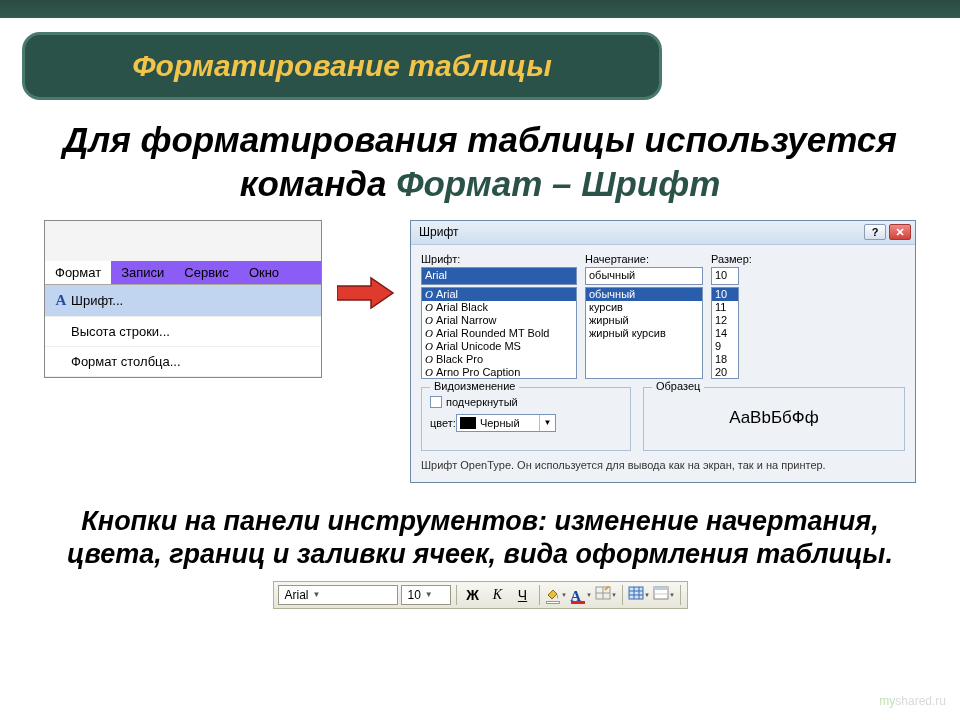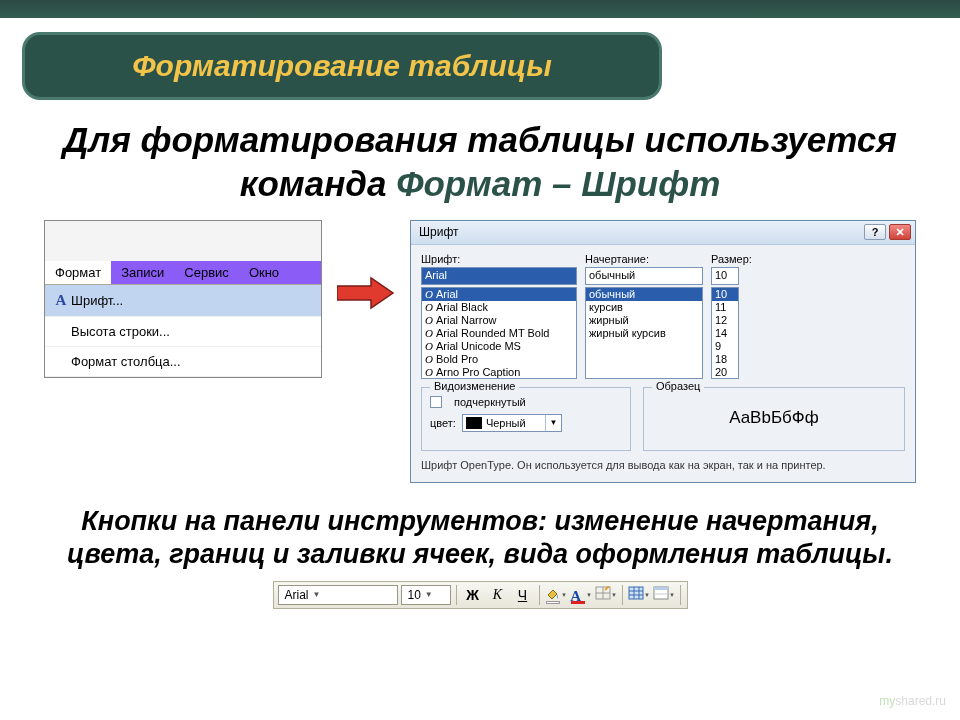--- a/index.html
+++ b/index.html
@@ -168,23 +168,23 @@
   }
   .fieldset .legend {
     position: absolute;
     top: -8px; left: 8px;
     background: #eef2f7;
     padding: 0 4px;
     font-size: 11px;
   }
   .fs-left { width: 210px; }
   .fs-right { flex: 1; }
-  .chk-row { display: flex; align-items: center; gap: 12px; font-size: 11px; margin-bottom: 6px;}
+  .chk-row { display: flex; align-items: center; gap: 4px; font-size: 11px; margin-bottom: 6px;}
   .chk { width: 12px; height: 12px; border: 1px solid #7a94b8; background: #fff; }
-  .color-row { display: flex; align-items: center; gap: 6px; font-size: 11px;}
+  .color-row { display: flex; align-items: center; font-size: 11px;}
   .color-dd {
     width: 100px; height: 18px;
     border: 1px solid #7a94b8;
     background: #fff;
     display: flex; align-items: center;
     padding: 0 3px; gap: 4px;
     position: relative;
   }
   .color-sw { width: 16px; height: 12px; background: #000; }
   .dd-arrow {
@@ -334,21 +334,21 @@
       <div class="dlg-row1">
         <div class="col-font">
           <div class="dlg-label">Шрифт:</div>
           <div class="txt-input sel">Arial</div>
           <div class="listbox">
             <div class="item sel"><span class="o">O</span><span>Arial</span></div>
             <div class="item"><span class="o">O</span><span>Arial Black</span></div>
             <div class="item"><span class="o">O</span><span>Arial Narrow</span></div>
             <div class="item"><span class="o">O</span><span>Arial Rounded MT Bold</span></div>
             <div class="item"><span class="o">O</span><span>Arial Unicode MS</span></div>
-            <div class="item"><span class="o">O</span><span>Bold Pro</span></div>
+            <div class="item"><span class="o">O</span><span>Black Pro</span></div>
             <div class="item"><span class="o">O</span><span>Arno Pro Caption</span></div>
           </div>
         </div>
         <div class="col-style">
           <div class="dlg-label">Начертание:</div>
           <div class="txt-input">обычный</div>
           <div class="listbox">
             <div class="item sel">обычный</div>
             <div class="item">курсив</div>
             <div class="item">жирный</div>

